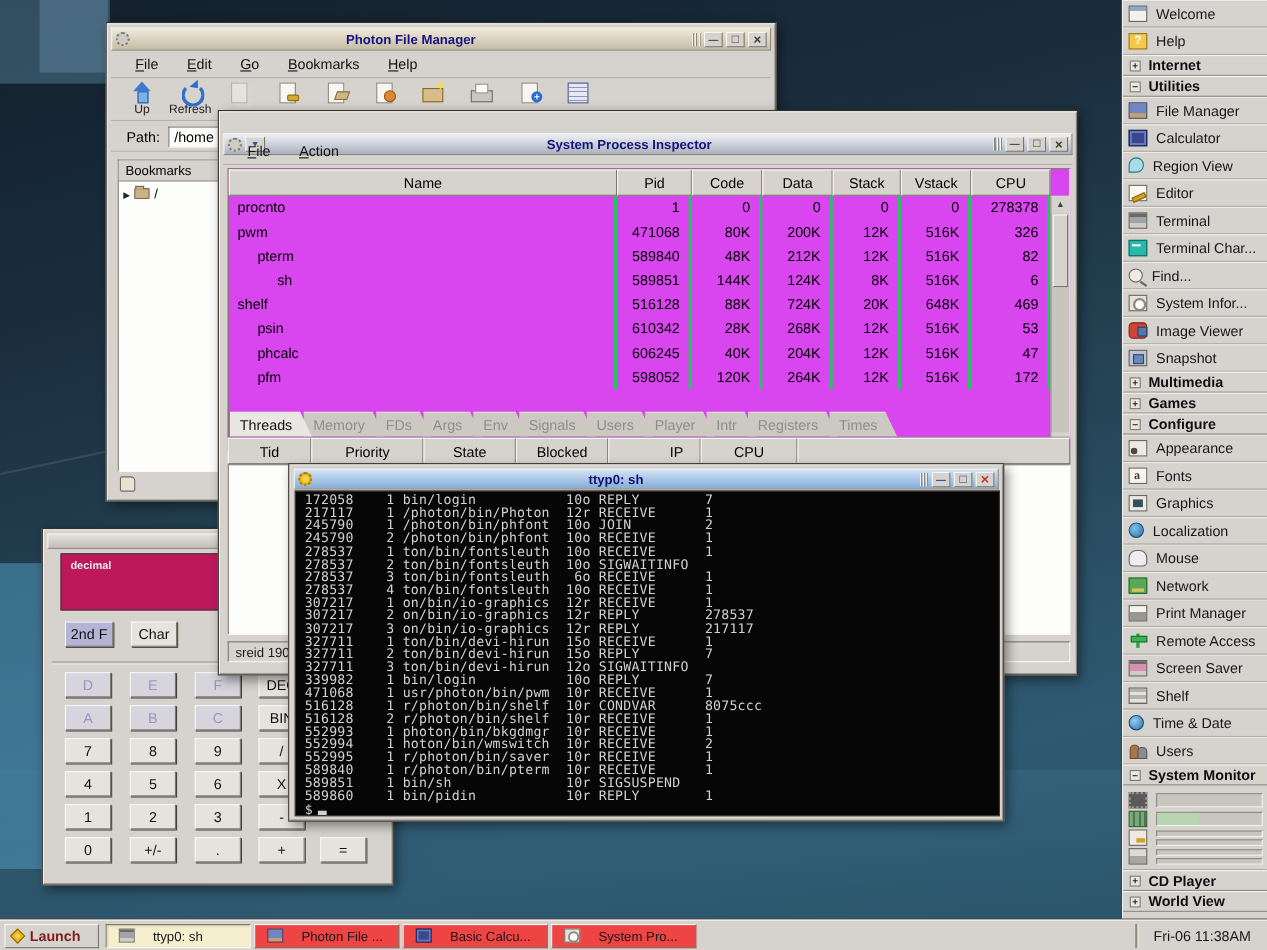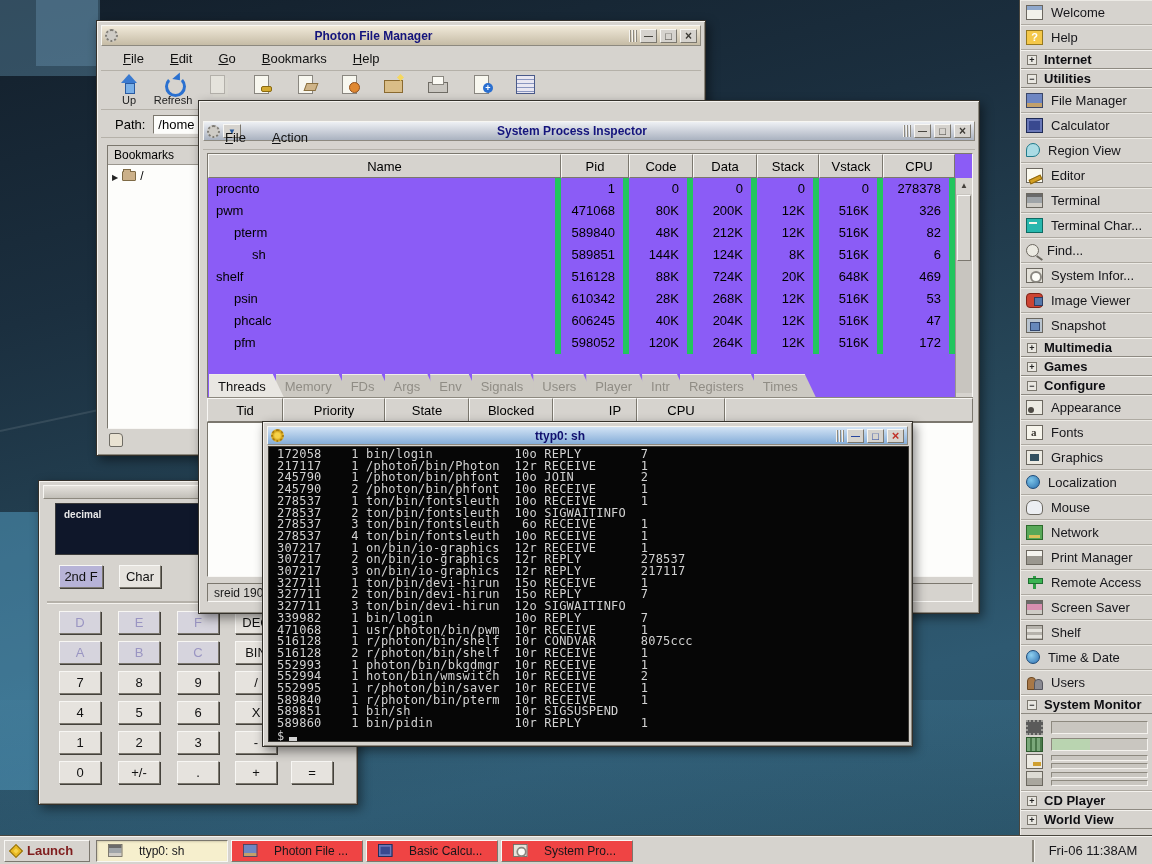--- a/index.html
+++ b/index.html
@@ -80,25 +80,25 @@
   .bm-item { display:flex; align-items:center; gap:4px; padding:4px 4px; font-size:12px; }
   .tree-arrow::before { content:"▶"; font-size:8px; color:#222; }
   .folder { width:14px; height:10px; background:#cbb089; border:1px solid #7e6a45; border-radius:1px; position:relative; }
   .folder::before { content:""; position:absolute; left:0; top:-3px; width:6px; height:2px; background:#cbb089; border:1px solid #7e6a45; border-bottom:none; }
   .hand-ico { position:absolute; left:12px; top:412px; width:14px; height:14px; background:#e9e2d2; border:1px solid #6f6c65; border-radius:2px 4px 2px 2px; }
 
   
   .win-pi { left:198px; top:100px; width:782px; height:514px; z-index:30; }
   .pi-tbar { left:4px; top:20px; width:772px; height:20px; }
   .pi-menu { left:4px; top:25px; width:772px; height:24px; }
-  .pi-table { position:absolute; left:8px; top:52px; width:766px; height:257px; background:#8b5cf6; }
+  .pi-table { position:absolute; left:8px; top:52px; width:766px; height:257px; background:#d946ef; }
   .pi-grid { display:grid; grid-template-columns:1fr 68px 64px 64px 62px 64px 72px; }
   .phead { background:#d6d3ce; border:1px solid #7b776e; border-top-color:#f8f7f4; border-left-color:#f8f7f4;
     font-size:13px; text-align:center; padding:4px 2px; height:24px; }
-  .pcell { height:22px; font-size:13px; padding:3px 8px 0 8px; border-right:6px solid #22c55e; white-space:nowrap; overflow:hidden; }
+  .pcell { height:22px; font-size:13px; padding:3px 8px 0 8px; border-right:3px solid #22c55e; white-space:nowrap; overflow:hidden; }
   .pname { text-align:left; }
   .pnum { text-align:right; }
   .pi-scroll { position:absolute; right:0; top:24px; width:17px; bottom:0; background:#c8c5bf; border-left:1px solid #9a968e; }
   .sb-arrow { position:absolute; left:0; width:16px; height:16px; background:#d6d3ce; text-align:center; font-size:8px; line-height:16px; color:#44413b; }
   .sb-up { top:0; } .sb-down { bottom:0; }
   .sb-thumb { position:absolute; left:1px; top:17px; width:14px; height:66px; background:#d6d3ce; }
   .pi-tabs { position:absolute; left:8px; top:274px; width:766px; height:23px; display:flex; align-items:flex-end; padding-left:2px;
     border-bottom:1px solid #8d897f; }
   .tab { clip-path:polygon(0 0,calc(100% - 11px) 0,100% 100%,0 100%); padding:4px 18px 3px 9px; margin-right:-8px;
     background:#ccc9c2; color:#908d85; font-size:13px; white-space:nowrap; border-top:1px solid #efede8; position:relative; }
@@ -117,21 +117,21 @@
   .term-body { position:absolute; left:5px; top:24px; width:641px; height:296px; background:#060606; border:1px solid #3c3a35;
     padding:2px 0 0 8px; overflow:hidden; }
   .term-pre { font-family:"DejaVu Sans Mono",monospace; font-size:12px; line-height:11.7px; letter-spacing:.2px;
     color:#d2d2d2; white-space:pre; }
   .term-prompt { font-family:"DejaVu Sans Mono",monospace; font-size:12px; line-height:12px; color:#d2d2d2; display:flex; align-items:flex-end; gap:5px; }
   .cursor { display:inline-block; width:8px; height:4px; background:#d2d2d2; margin-bottom:1px; }
 
   
   .win-calc { left:38px; top:480px; width:320px; height:325px; z-index:10; }
   .calc-tbar { left:4px; top:4px; width:312px; height:14px; }
-  .calc-display { position:absolute; left:16px; top:22px; width:252px; height:52px; background:#0f172a; border:1px solid #3a3a3a;
+  .calc-display { position:absolute; left:16px; top:22px; width:252px; height:52px; background:#be185d; border:1px solid #3a3a3a;
     color:#e8e8e8; font-size:10px; font-weight:bold; padding:5px 0 0 8px; }
   .calc-sep { position:absolute; left:8px; top:120px; width:304px; height:2px; background:#b5b1a9; box-shadow:0 1px 0 #f4f2ee; }
   .cbtn { position:absolute; width:42px; height:23px; background:#e6e3de; border:1px solid #7b776e; border-top-color:#f8f7f4; border-left-color:#f8f7f4;
     box-shadow:1px 1px 0 #44413b; font-size:13px; font-weight:normal; text-align:center; line-height:21px; color:#111; }
   .cbtn.dis { background:#d6d4dd; color:#9a95c2; }
   .cbtn.second { background:#b7b3d7; }
 
   
   .shelf { position:absolute; left:1020px; top:0; width:132px; height:836px; background:#d6d3ce; z-index:50;
     border-left:1px solid #f0eeea; box-shadow:-1px 0 0 #4a473f; overflow:hidden; }

